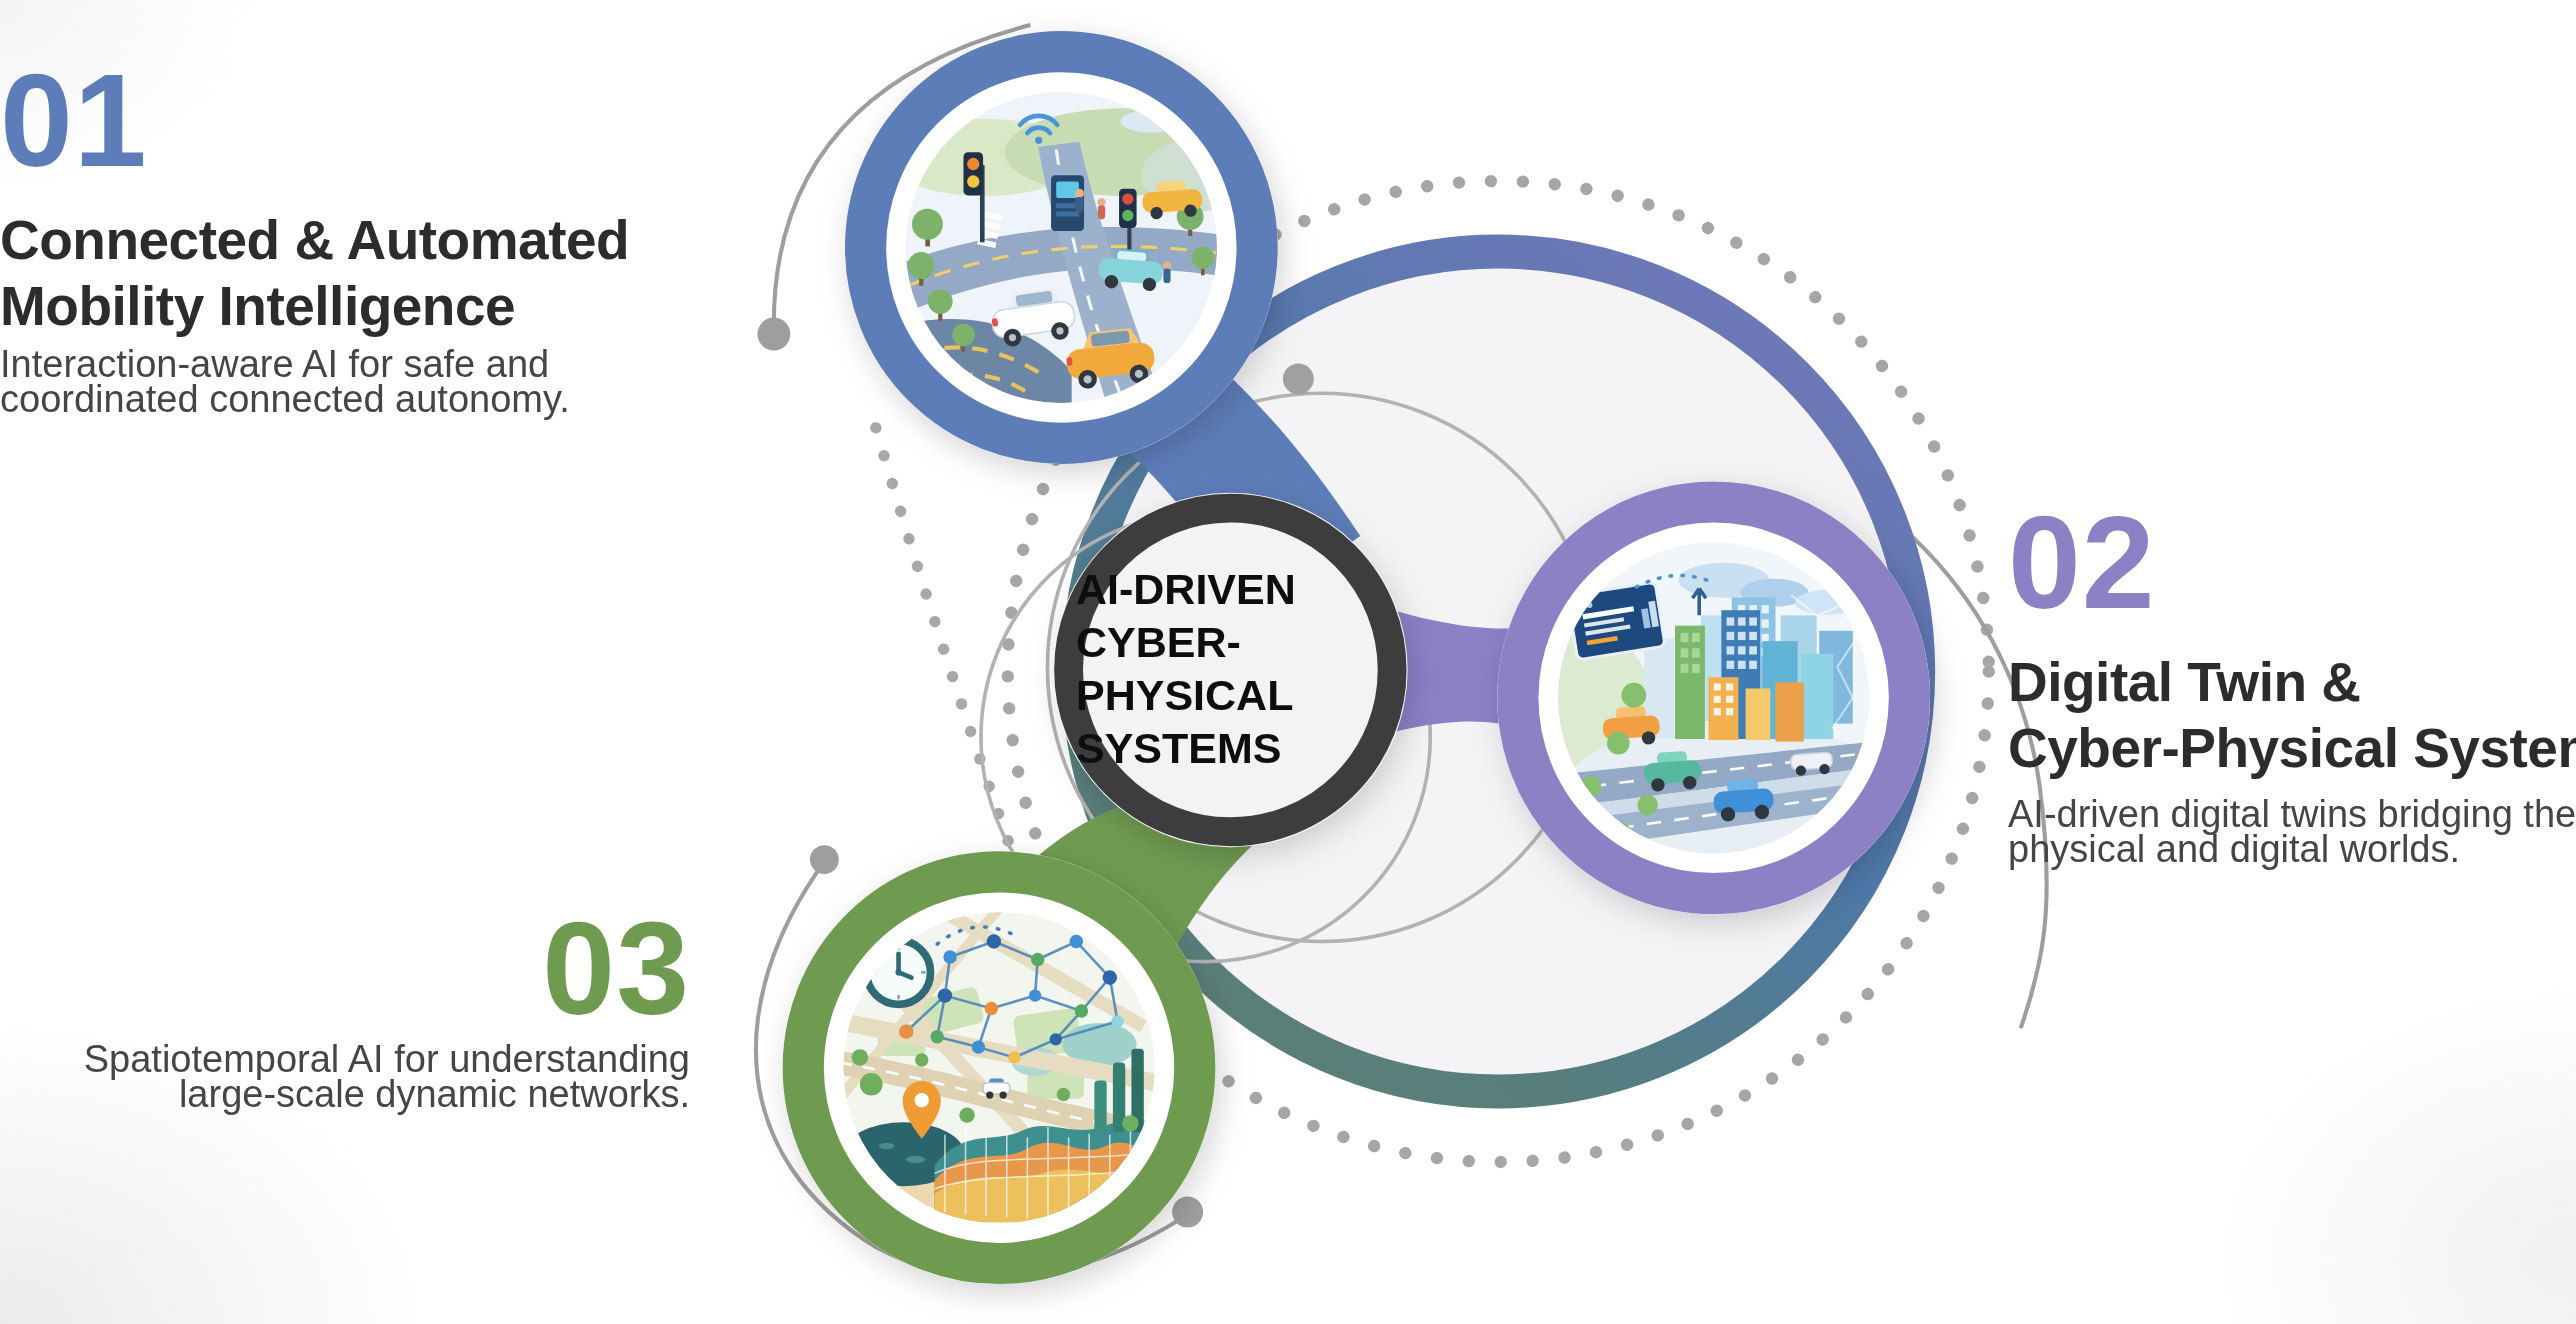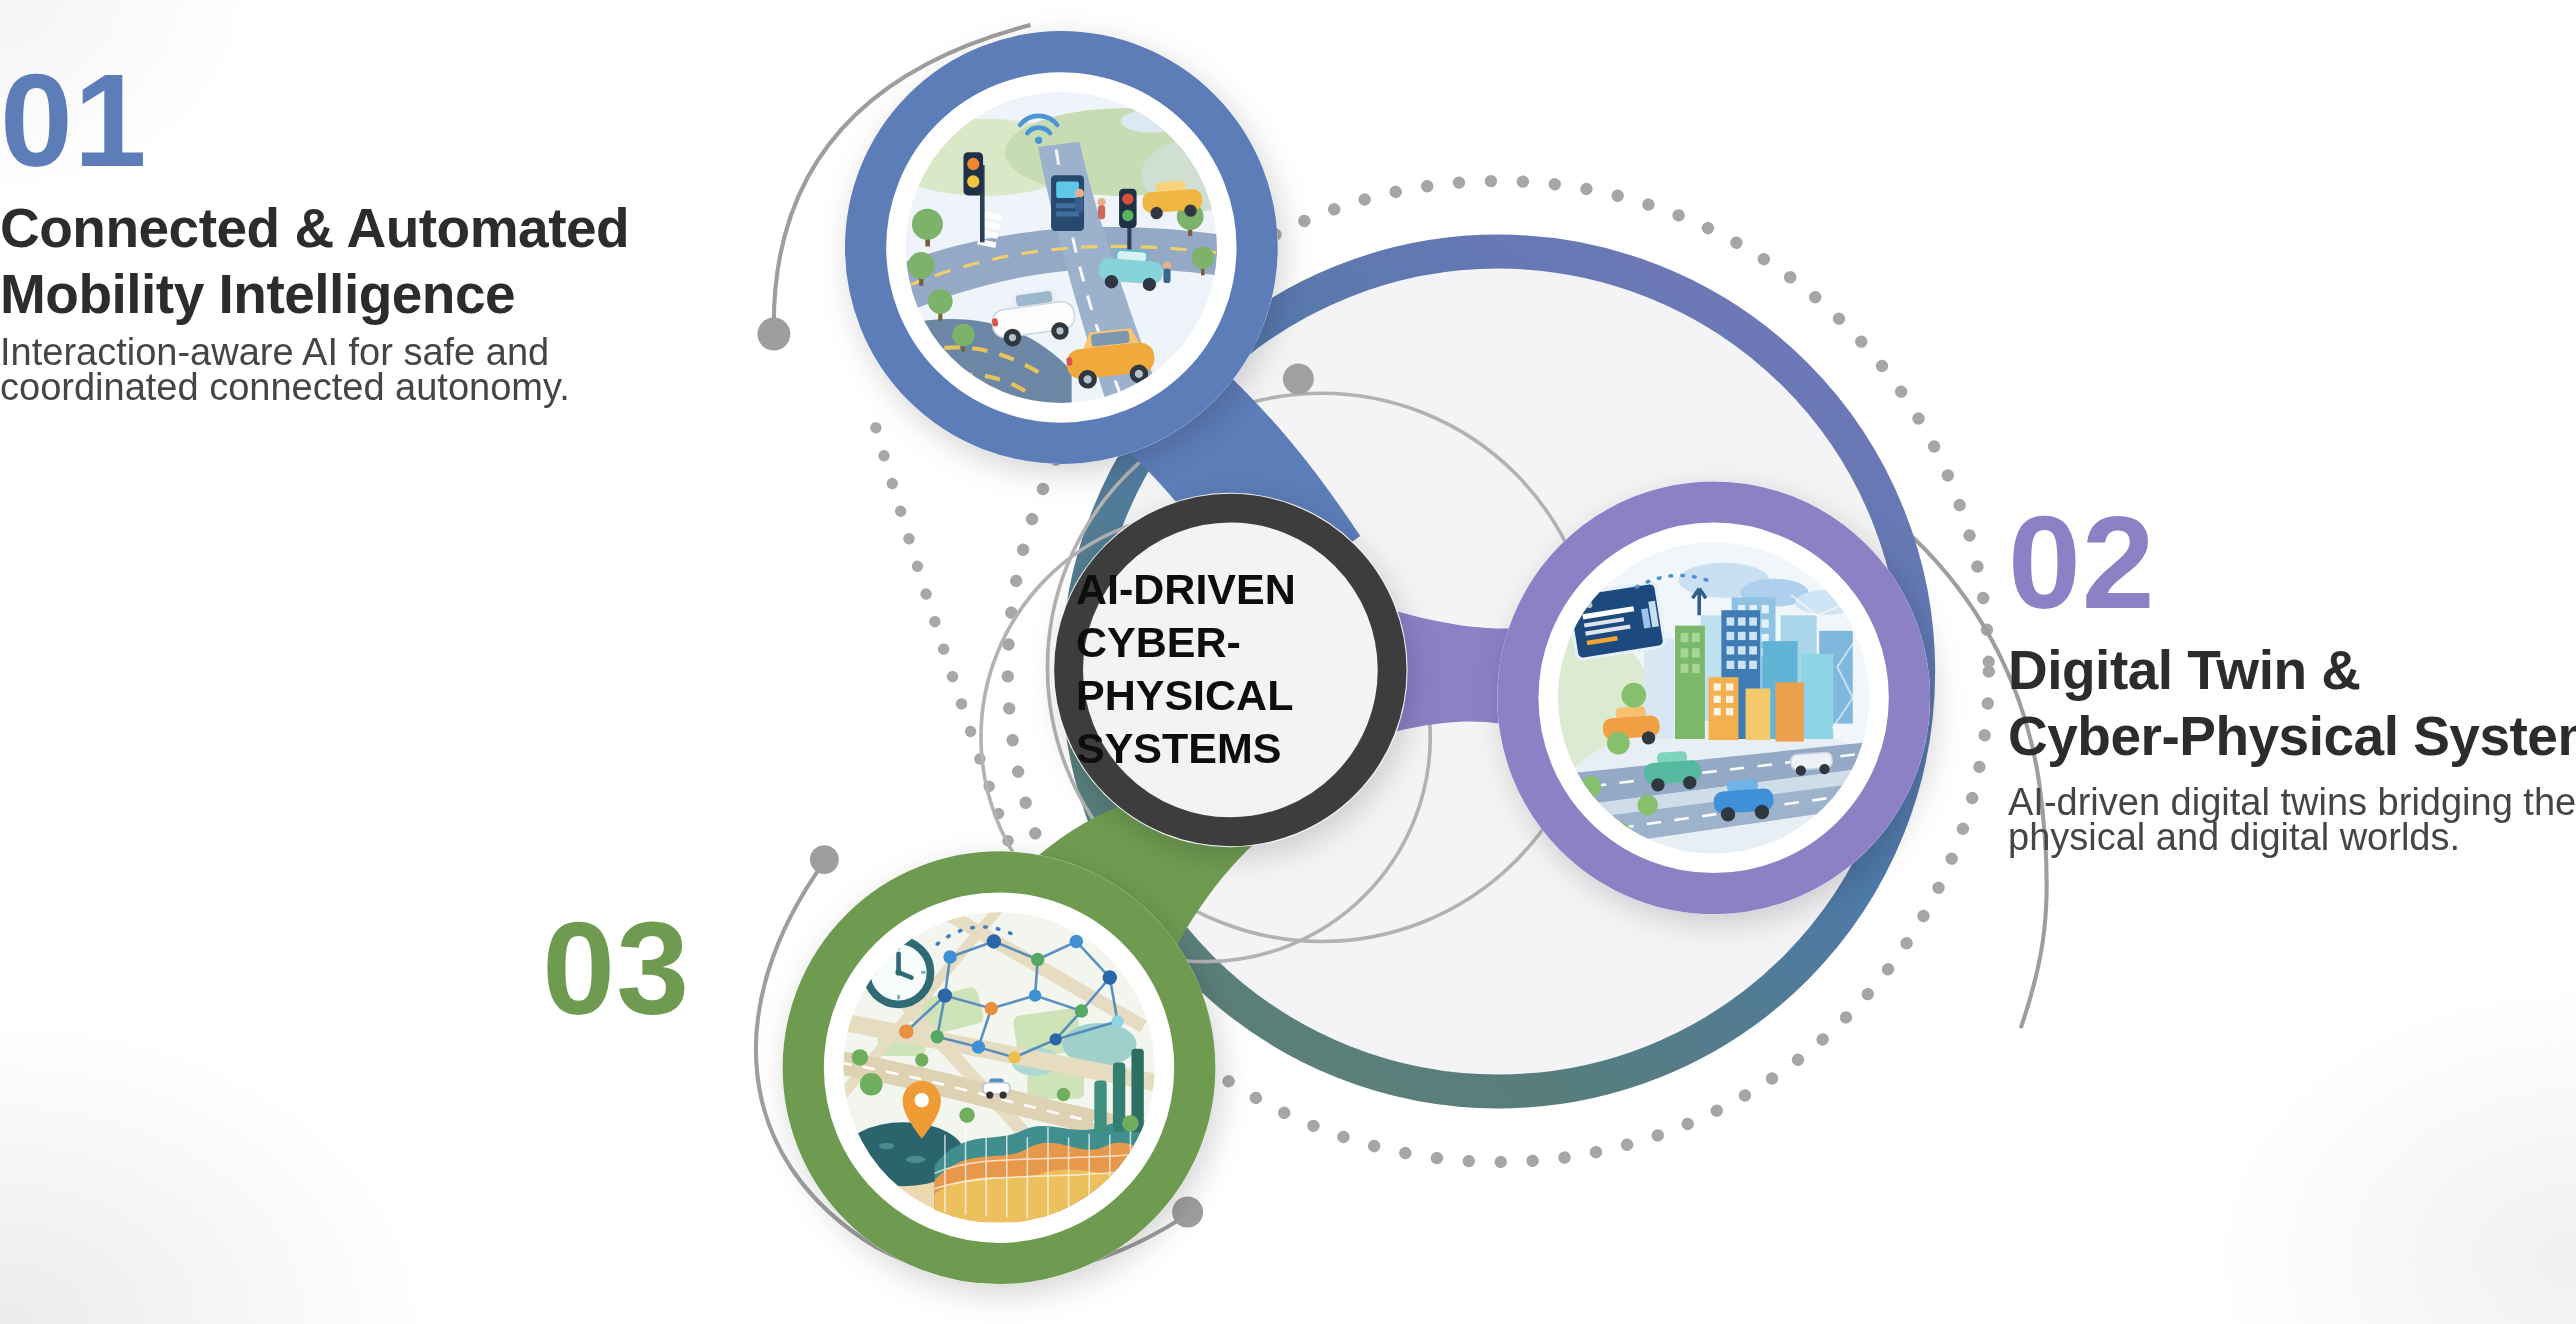--- a/index.html
+++ b/index.html
@@ -13,21 +13,21 @@
       #ffffff;
   }
   .canvas{position:relative;width:2673px;height:1325px;overflow:hidden;}
   svg.art{position:absolute;left:0;top:0;z-index:1;}
   .panel{position:absolute;z-index:3;}
   .num{font-weight:700;font-size:131px;line-height:1;letter-spacing:1px;}
   .p1 .num{color:var(--accent-1,#5d7db9);}
   .p2 .num{color:var(--accent-2,#8d81c6);}
   .p3 .num{color:var(--accent-3,#6f9b51);padding-left:44px;}
   .ttl{font-weight:700;font-size:55px;line-height:66px;letter-spacing:-0.5px;
-       color:var(--title-text,#2c2c2c);white-space:nowrap;margin-top:9px;}
+       color:var(--title-text,#2c2c2c);white-space:nowrap;margin-top:21px;}
   .dsc{font-weight:400;font-size:38px;line-height:35px;color:var(--desc-text,#454545);
        white-space:nowrap;margin-top:8.2px;}
   .p1{left:0;top:55px;width:732px;text-align:left;}
   .p2{left:2008px;top:497px;width:665px;text-align:left;}
   .p2 .dsc{margin-top:15.5px;}
   .p3{left:0;top:903px;width:690px;text-align:right;}
   .hub-label{position:absolute;z-index:3;left:1076px;top:563px;width:309px;
        text-align:left;font-weight:700;font-size:43px;line-height:53px;
        color:#0d0d0d;letter-spacing:0px;}
 </style>
@@ -501,20 +501,24 @@
       <span>Cyber-Physical Systems</span>
     </div>
     <div class="dsc">
       <span>AI-driven digital twins bridging the</span><br>
       <span>physical and digital worlds.</span>
     </div>
   </div>
 
   <div class="panel p3">
     <div class="num">03</div>
+    <div class="dsc">
+      <span>Spatiotemporal AI for understanding</span><br>
+      <span>large-scale dynamic networks.</span>
+    </div>
   </div>
 
   <div class="hub-label">
     <span>AI-DRIVEN</span><br>
     <span>CYBER-</span><br>
     <span>PHYSICAL</span><br>
     <span>SYSTEMS</span>
   </div>
 
 </div>

